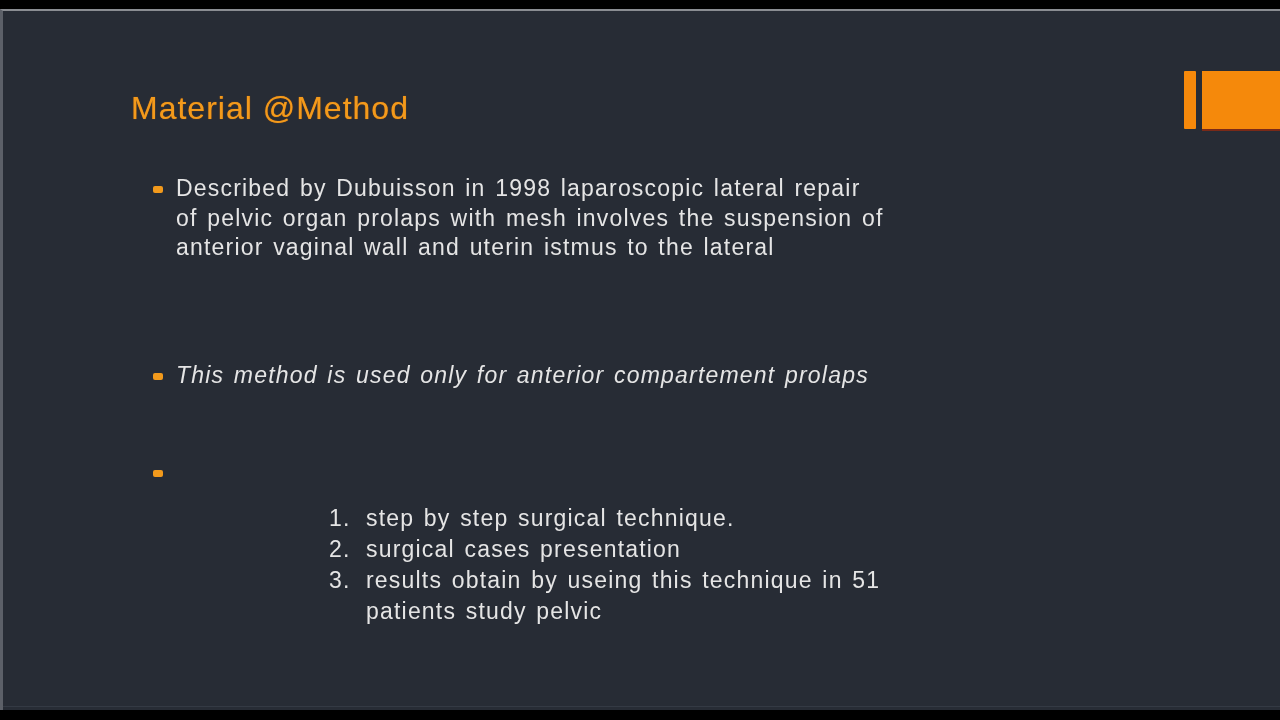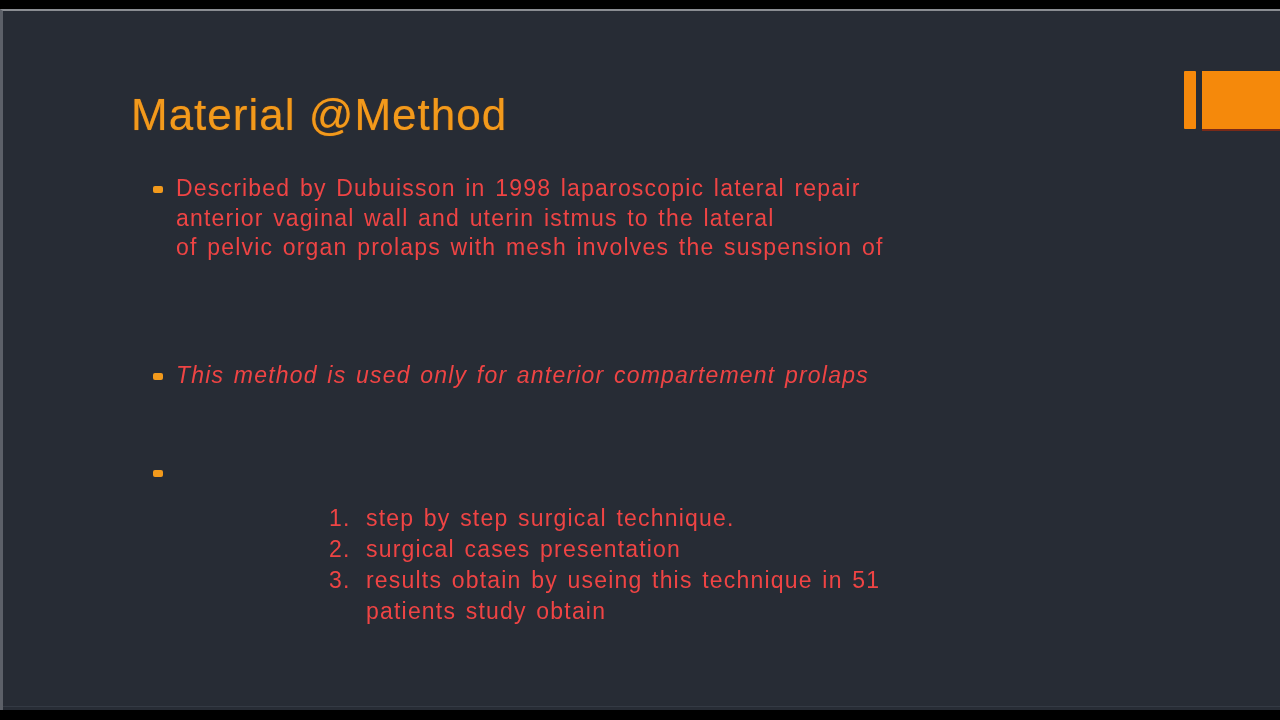--- a/index.html
+++ b/index.html
@@ -32,21 +32,21 @@
       left: 0; right: 0;
       bottom: 3px;
       height: 1px;
       background: #343a44;
     }
     .title {
       position: absolute;
       left: 128px;
       top: 79px;
       font-family: "Liberation Sans", sans-serif;
-      font-size: 44px;
+      font-size: 32px;
       color: #f29a1c;
       letter-spacing: 1px;
       white-space: nowrap;
       text-shadow: 0 0 1px #b8600a;
     }
     .accent-thin {
       position: absolute;
       left: 1181px;
       top: 60px;
       width: 12px;
@@ -58,21 +58,21 @@
       position: absolute;
       left: 1199px;
       top: 60px;
       width: 81px;
       height: 58px;
       background: #f5890b;
       border-bottom: 2px solid #7a2a18;
     }
     .body-text {
       font-family: "Liberation Sans", sans-serif;
-      color: #ef4444;
+      color: #e5e5e5;
       font-size: 23px;
       letter-spacing: 1.2px;
       word-spacing: 2px;
     }
     .bullet {
       position: absolute;
       left: 150px;
       width: 10px;
       height: 7px;
       background: #f29a1c;
@@ -103,22 +103,22 @@
   <div class="slide">
 
     <div class="title">Material @Method</div>
 
     <div class="accent-thin"></div>
     <div class="accent-block"></div>
 
     <div class="bullet" style="top:175px;"></div>
     <div class="para body-text" style="top:163px;">
       <span class="line">Described by Dubuisson in 1998 laparoscopic lateral  repair</span>
+      <span class="line">of pelvic organ prolaps with mesh involves the suspension of</span>
       <span class="line">anterior vaginal wall and uterin istmus to the lateral</span>
-      <span class="line">of pelvic organ prolaps with mesh involves the suspension of</span>
     </div>
 
     <div class="bullet" style="top:362px;"></div>
     <div class="para body-text" style="top:350px;font-style:italic;">
       <span class="line">This method is used only for anterior compartement prolaps</span>
     </div>
 
     <div class="bullet" style="top:459px;"></div>
 
     <div class="numbered body-text">
@@ -127,18 +127,18 @@
         <span>step by step surgical technique.</span>
       </div>
       <div class="item">
         <span class="num">2.</span>
         <span>surgical cases presentation</span>
       </div>
       <div class="item">
         <span class="num">3.</span>
         <span>results obtain by useing this technique in 51</span>
       </div>
-      <span class="cont">patients study obtain</span>
+      <span class="cont">patients study pelvic</span>
     </div>
 
     <div class="bottom-line"></div>
   </div>
 </div>
 
 </body></html>

